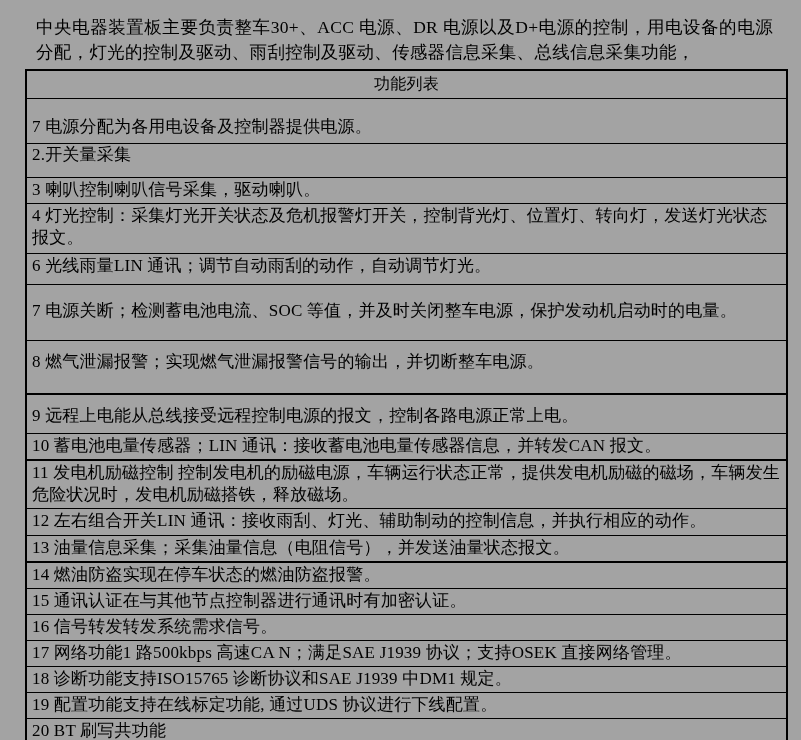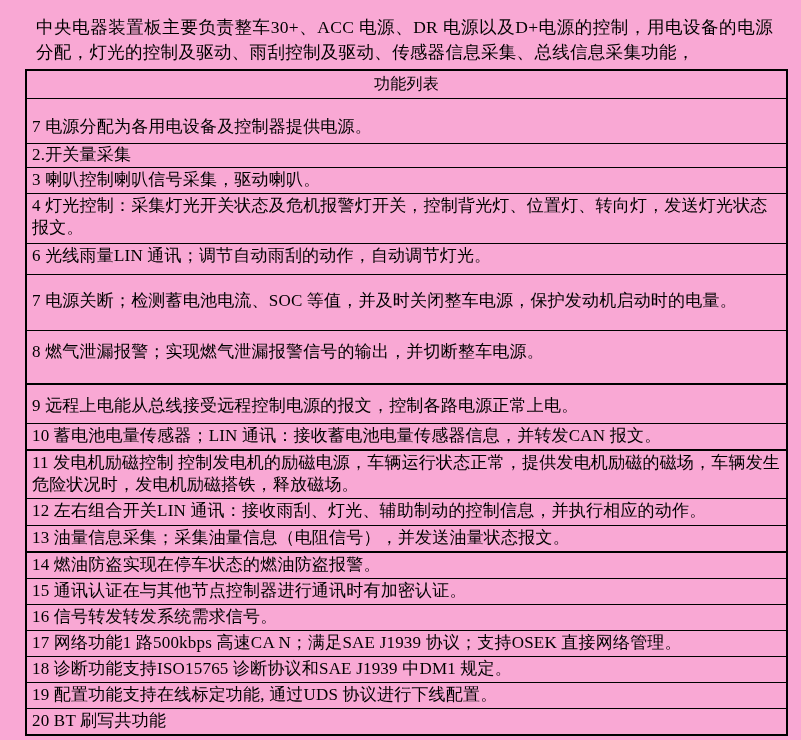--- a/index.html
+++ b/index.html
@@ -6,21 +6,21 @@
     margin: 0;
     padding: 0;
     background: #ffffff;
     color: #000000;
     font-family: "Liberation Serif", "DejaVu Serif", serif;
   }
   .page {
     position: relative;
     width: 801px;
     height: 740px;
-    background: #f9a8d4;
+    background: #a3a3a3;
     overflow: hidden;
   }
   .intro {
     margin: 0;
     padding: 15px 28px 4px 36px;
     font-size: 17.5px;
     line-height: 25px;
     text-align: justify;
     letter-spacing: 0.3px;
   }
@@ -43,21 +43,21 @@
     letter-spacing: 0.2px;
     overflow: hidden;
   }
   table.func-table th.title-cell {
     text-align: center;
     font-size: 16px;
     padding: 2px 4px 3px 4px;
   }
   
   tbody tr:nth-child(1) td  { padding-top: 17px; padding-bottom: 5px; }
-  tbody tr:nth-child(2) td  { padding-top: 0;    padding-bottom: 1px; margin-left: 8px; }
+  tbody tr:nth-child(2) td  { padding-top: 0;    padding-bottom: 11px; margin-left: 8px; }
   tbody tr:nth-child(4) td  { padding-bottom: 4px; }
   tbody tr:nth-child(5) td  { padding-bottom: 7px; }
   tbody tr:nth-child(6) td  { padding-top: 15px; padding-bottom: 18px; }
   tbody tr:nth-child(7) td  { padding-top: 10px; padding-bottom: 20px; }
   tbody tr:nth-child(8) td  { padding-top: 10px; padding-bottom: 6px; }
   tbody tr:nth-child(11) td { padding-bottom: 3px; }
   
   tbody tr:nth-child(7) td,
   tbody tr:nth-child(9) td,
   tbody tr:nth-child(12) td,

